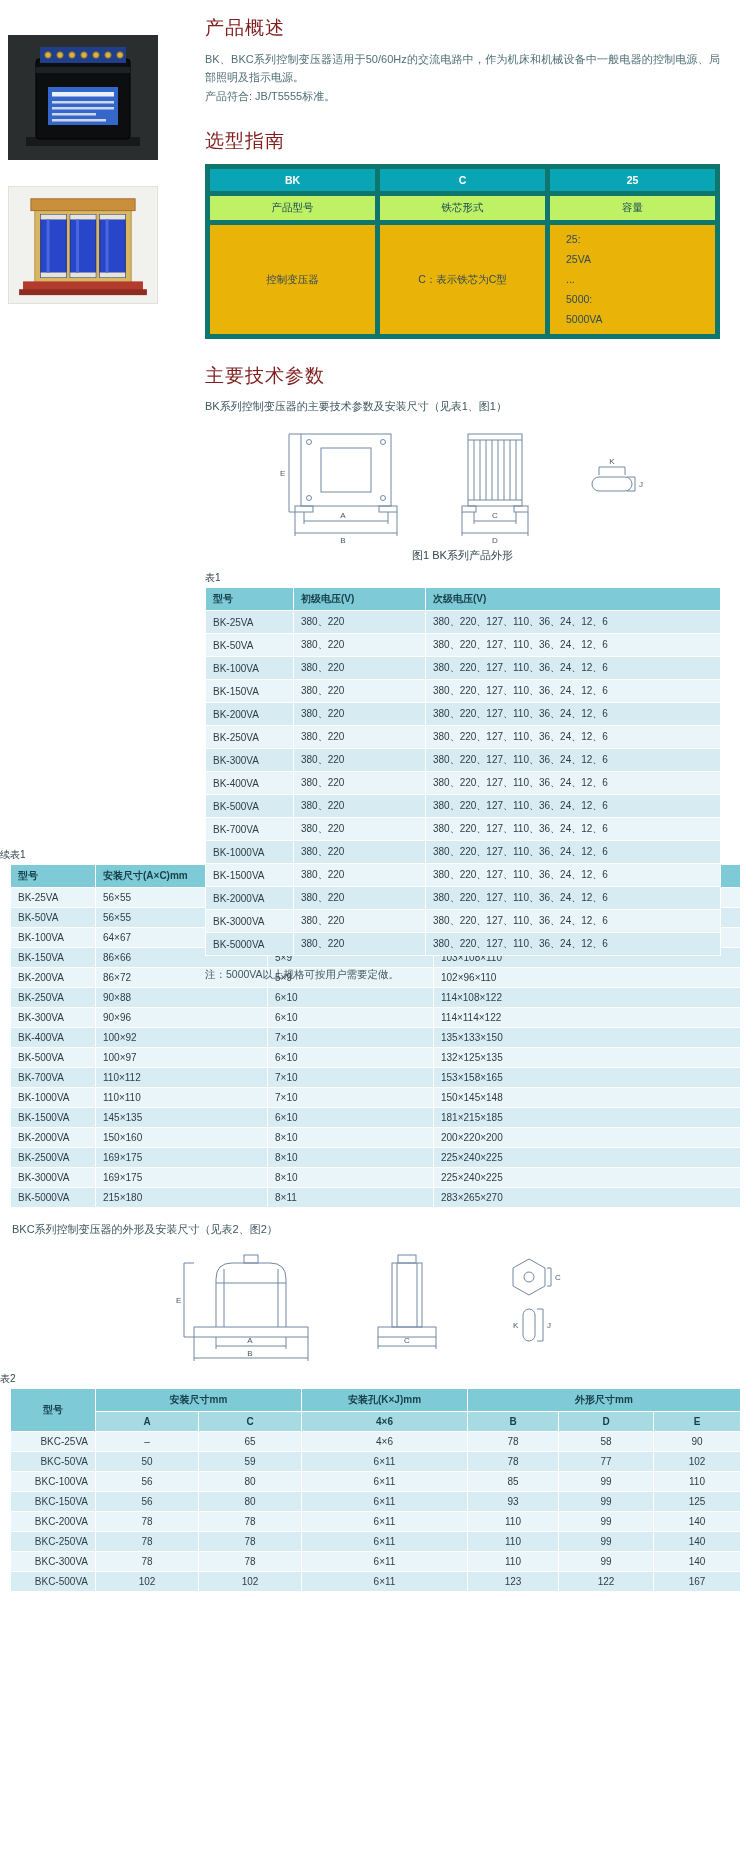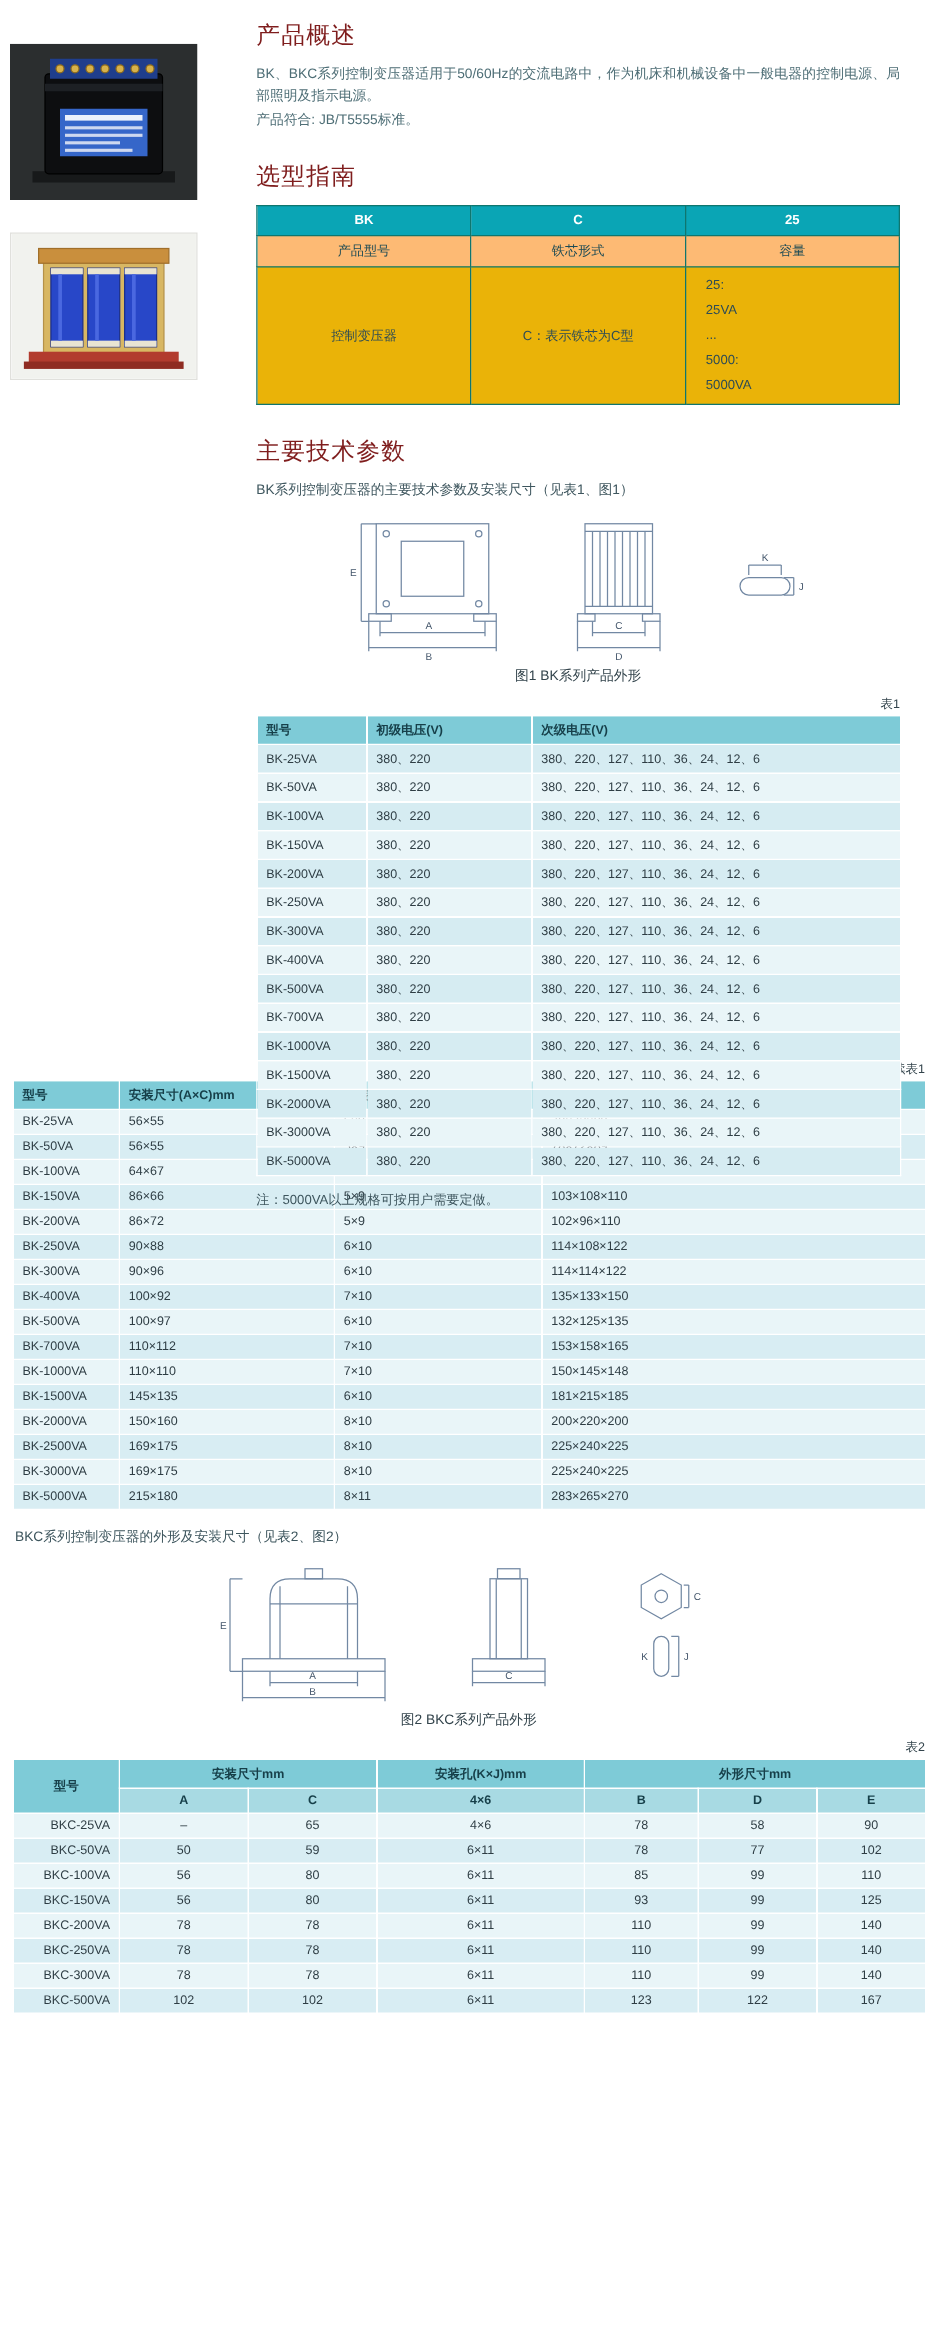--- a/index.html
+++ b/index.html
@@ -15,23 +15,23 @@
   .photo2 svg { border:1px solid #e0e0dc; }
   .right-col { position:absolute; left:205px; top:15px; width:515px; }
 
   .sec-title { color:#7f1d1d; font-size:19px; font-weight:normal; letter-spacing:1px; }
   .body-text { font-size:11px; color:#4e6e76; line-height:1.6; text-align:justify; }
   .mt2 { margin-top:2px; } .mt8 { margin-top:8px; } .mt10 { margin-top:10px; }
   .mt12 { margin-top:12px; } .mt14 { margin-top:14px; } .mt22 { margin-top:22px; } .mt24 { margin-top:24px; }
 
   
   .sel-table { width:515px; table-layout:fixed; border-collapse:collapse; }
-  .sel-table td { border:1px solid #0f766e; font-size:10.5px; padding:5px 15px; text-align:center; vertical-align:middle; }
+  .sel-table td { border:5px solid #0f766e; font-size:10.5px; padding:5px 15px; text-align:center; vertical-align:middle; }
   .sel-r1 td { background:#0aa5b5; color:#fff; font-weight:bold; height:24px; }
-  .sel-r2 td { background:#fdba74; color:#1b4a54; height:24px; }
+  .sel-r2 td { background:#bef264; color:#1b4a54; height:24px; }
   .sel-r3 td { background:#eab308; color:#2e4c55; height:108px; }
   .sel-r3 td.cap-cell { text-align:left; padding-left:16px; }
   .cap-line { line-height:1.9; font-size:10.5px; }
 
   
   table.spec { border-collapse:collapse; table-layout:fixed; }
   table.spec th, table.spec td { border:1px solid #fff; font-size:10px; padding:4px 7px; color:#2e3d44; overflow:hidden; white-space:nowrap; }
   table.spec thead th { background:#7ecbd7; color:#163f49; font-weight:bold; text-align:left; height:21px; }
   .table1 { width:515px; }
   .table1 tbody tr:nth-child(odd) td { background:#d6ecf2; }
@@ -40,21 +40,21 @@
   .contt tbody tr:nth-child(odd) td { background:#e9f5f8; }
   .contt tbody tr:nth-child(even) td { background:#d8edf3; }
   .table2 thead tr.h1 th { background:#7ecbd7; text-align:center; }
   .table2 thead tr.h2 th { background:#a8dae3; text-align:center; height:18px; }
   .table2 thead th.th-model { text-align:left; }
   .table2 tbody td { text-align:center; }
   .table2 tbody td:first-child { text-align:right; }
   .table2 tbody tr:nth-child(odd) td { background:#e9f5f8; }
   .table2 tbody tr:nth-child(even) td { background:#d8edf3; }
 
-  .table-label { text-align:right; font-size:10px; color:#33444c; }
+  .table-label { font-size:10px; color:#33444c; }
   .table-label.full { margin-right:10px; }
   .fig-caption { text-align:center; font-size:11px; color:#33444c; margin-top:4px; }
   .fig-row { display:flex; justify-content:center; align-items:center; gap:34px; margin-top:12px; }
   .note-text { font-size:10.5px; color:#3e565e; }
   .intro-text { font-size:11px; color:#3e565e; }
   .full-sec { padding-top:10px; }
   .bkc-line { margin-left:12px; }
   svg text { font-family:"Liberation Sans","DejaVu Sans",sans-serif; }
 </style>
 </head>
@@ -494,21 +494,20 @@
             <line x1="48" y1="60" x2="54" y2="60"></line>
             <line x1="48" y1="92" x2="54" y2="92"></line>
         </g>
         <g fill="#44566b" font-size="8">
           <text x="66" y="31">C</text>
           <text x="58" y="79">J</text>
           <text x="24" y="79">K</text>
         </g>
       </svg>
     </div>
-    <div class="fig-caption">图2 BKC系列产品外形</div>
 
     <div class="table-label full mt8">表2</div>
 
     <table class="spec wide table2 mt2">
       <colgroup>
         <col style="width:85px">
           <col style="width:103px">
           <col style="width:103px">
         <col style="width:166px">
           <col style="width:91px">

